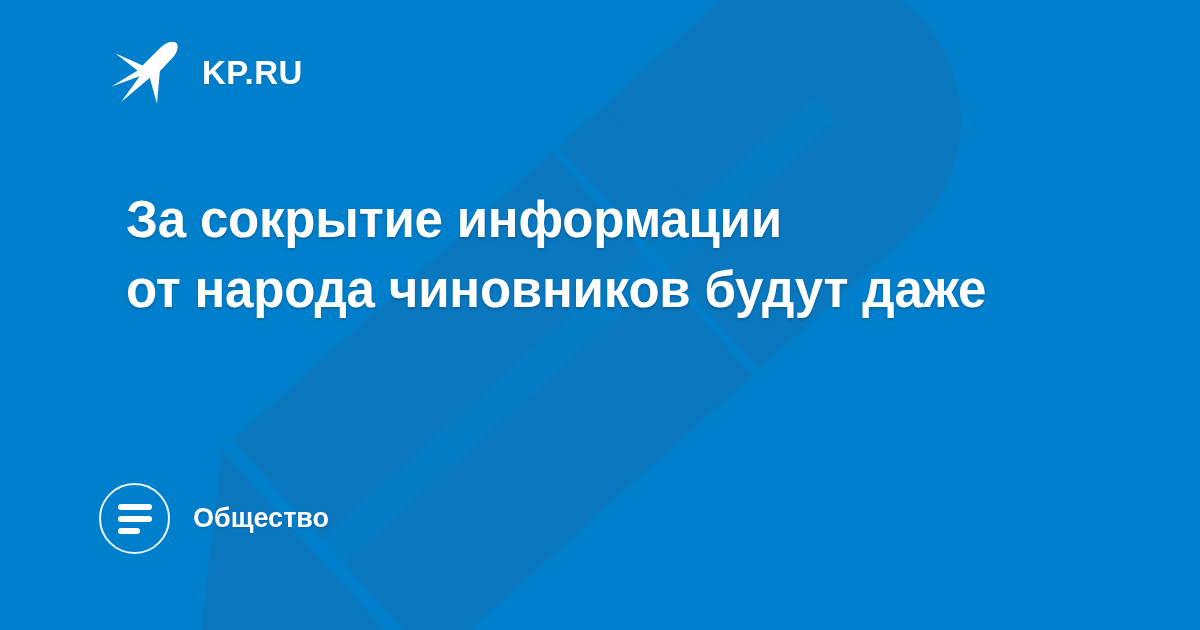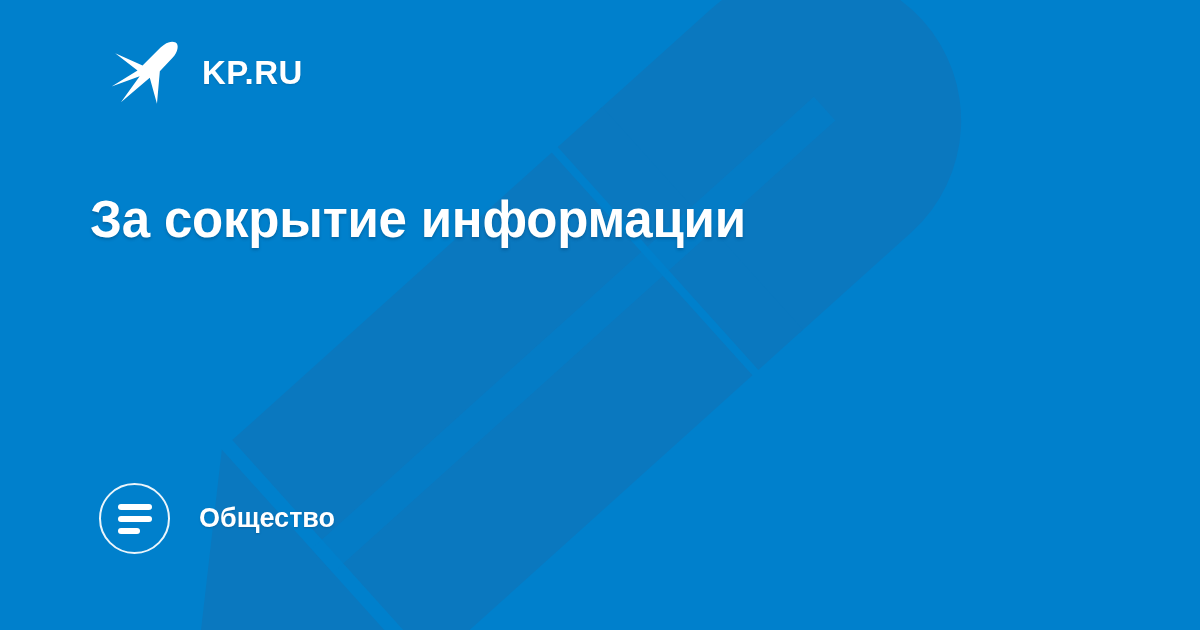--- a/index.html
+++ b/index.html
@@ -65,30 +65,30 @@
     top:185px;
     width:1020px;
     z-index:4;
     color:#ffffff;
     font-size:51px;
     font-weight:bold;
     line-height:70px;
     letter-spacing:-0.2px;
     text-shadow:0 2px 3px rgba(0,45,80,.30);
   }
-  .headline-line { display:block; white-space:nowrap; }
+  .headline-line { display:block; white-space:nowrap;margin-left:36px; }
 
   
   .category {
     position:absolute;
     left:99px;
     top:483px;
     display:flex;
     align-items:center;
-    gap:29px;
+    gap:23px;
     z-index:4;
   }
   .category-badge {
     width:71px;
     height:71px;
     border-radius:50%;
     border:2px solid rgba(255,255,255,.92);
     display:flex;
     align-items:center;
     justify-content:center;
@@ -144,20 +144,21 @@
 
   <div class="brand">
     <svg class="brand-mark" viewBox="0 0 100 100" aria-hidden="true">
       <path fill="#ffffff" d="M94 9 C88 6 80 9 73 16 L48 41 L10 24 L41 48 L5 70 L44 56 L18 92 L58 58 L68 94 L72 49 L90 30 C97 22 99 12 94 9 Z"></path>
     </svg>
     <span class="brand-word">KP.RU</span>
   </div>
 
   <h1 class="headline">
     <span class="headline-line">За сокрытие информации</span>
+    <span class="headline-line">от народа чиновников будут даже</span>
   </h1>
 
   <div class="category">
     <div class="category-badge">
       <span class="burger">
         <span></span>
         <span></span>
         <span class="short"></span>
       </span>
     </div>

